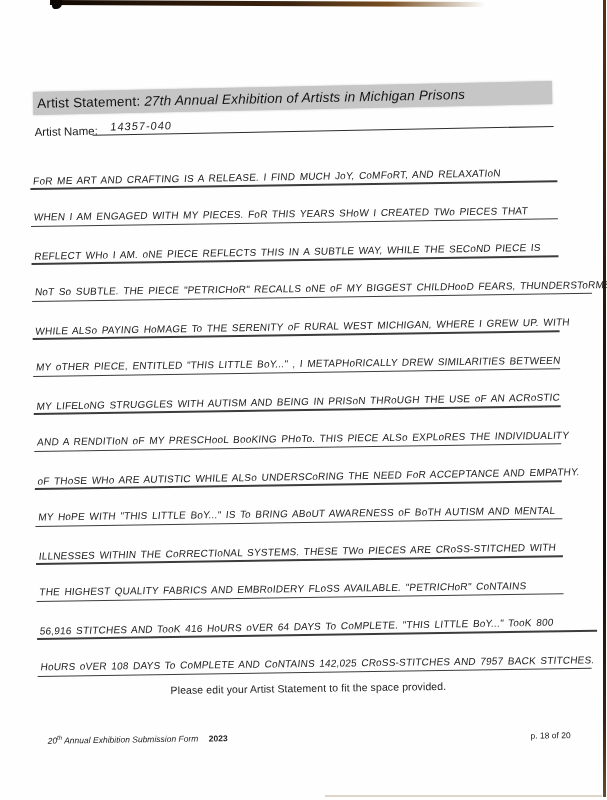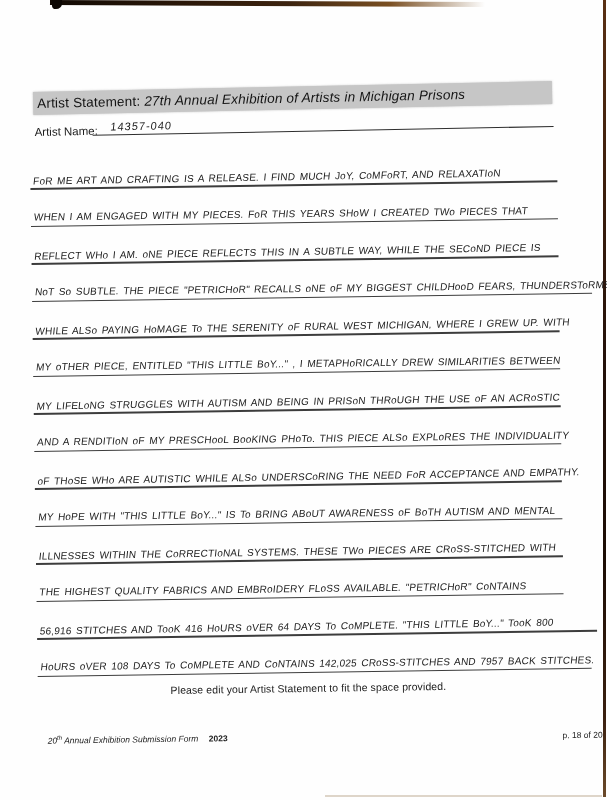--- a/index.html
+++ b/index.html
@@ -68,21 +68,21 @@
   .note {
     position:absolute; left:0; top:682px; width:607px; text-align:center;
     font-size:10.5px; color:#1a1a1a; letter-spacing:.1px;
   }
 
   .footer-left {
     position:absolute; left:42px; top:731px; font-size:8.5px; font-style:italic; color:#222;
   }
   .footer-left sup { font-size:6px; }
   .footer-left b { font-style:normal; font-weight:bold;margin-left:8px; }
-  .footer-right { position:absolute; right:10px; top:734px; font-size:8.5px; color:#222; }
+  .footer-right { position:absolute; right:42px; top:734px; font-size:8.5px; color:#222; }
 </style>
 </head>
 <body>
 
 <div class="page">
 
   <div class="scan-top"></div>
   <div class="scan-right"></div>
   <div class="scan-bottom"></div>
 

